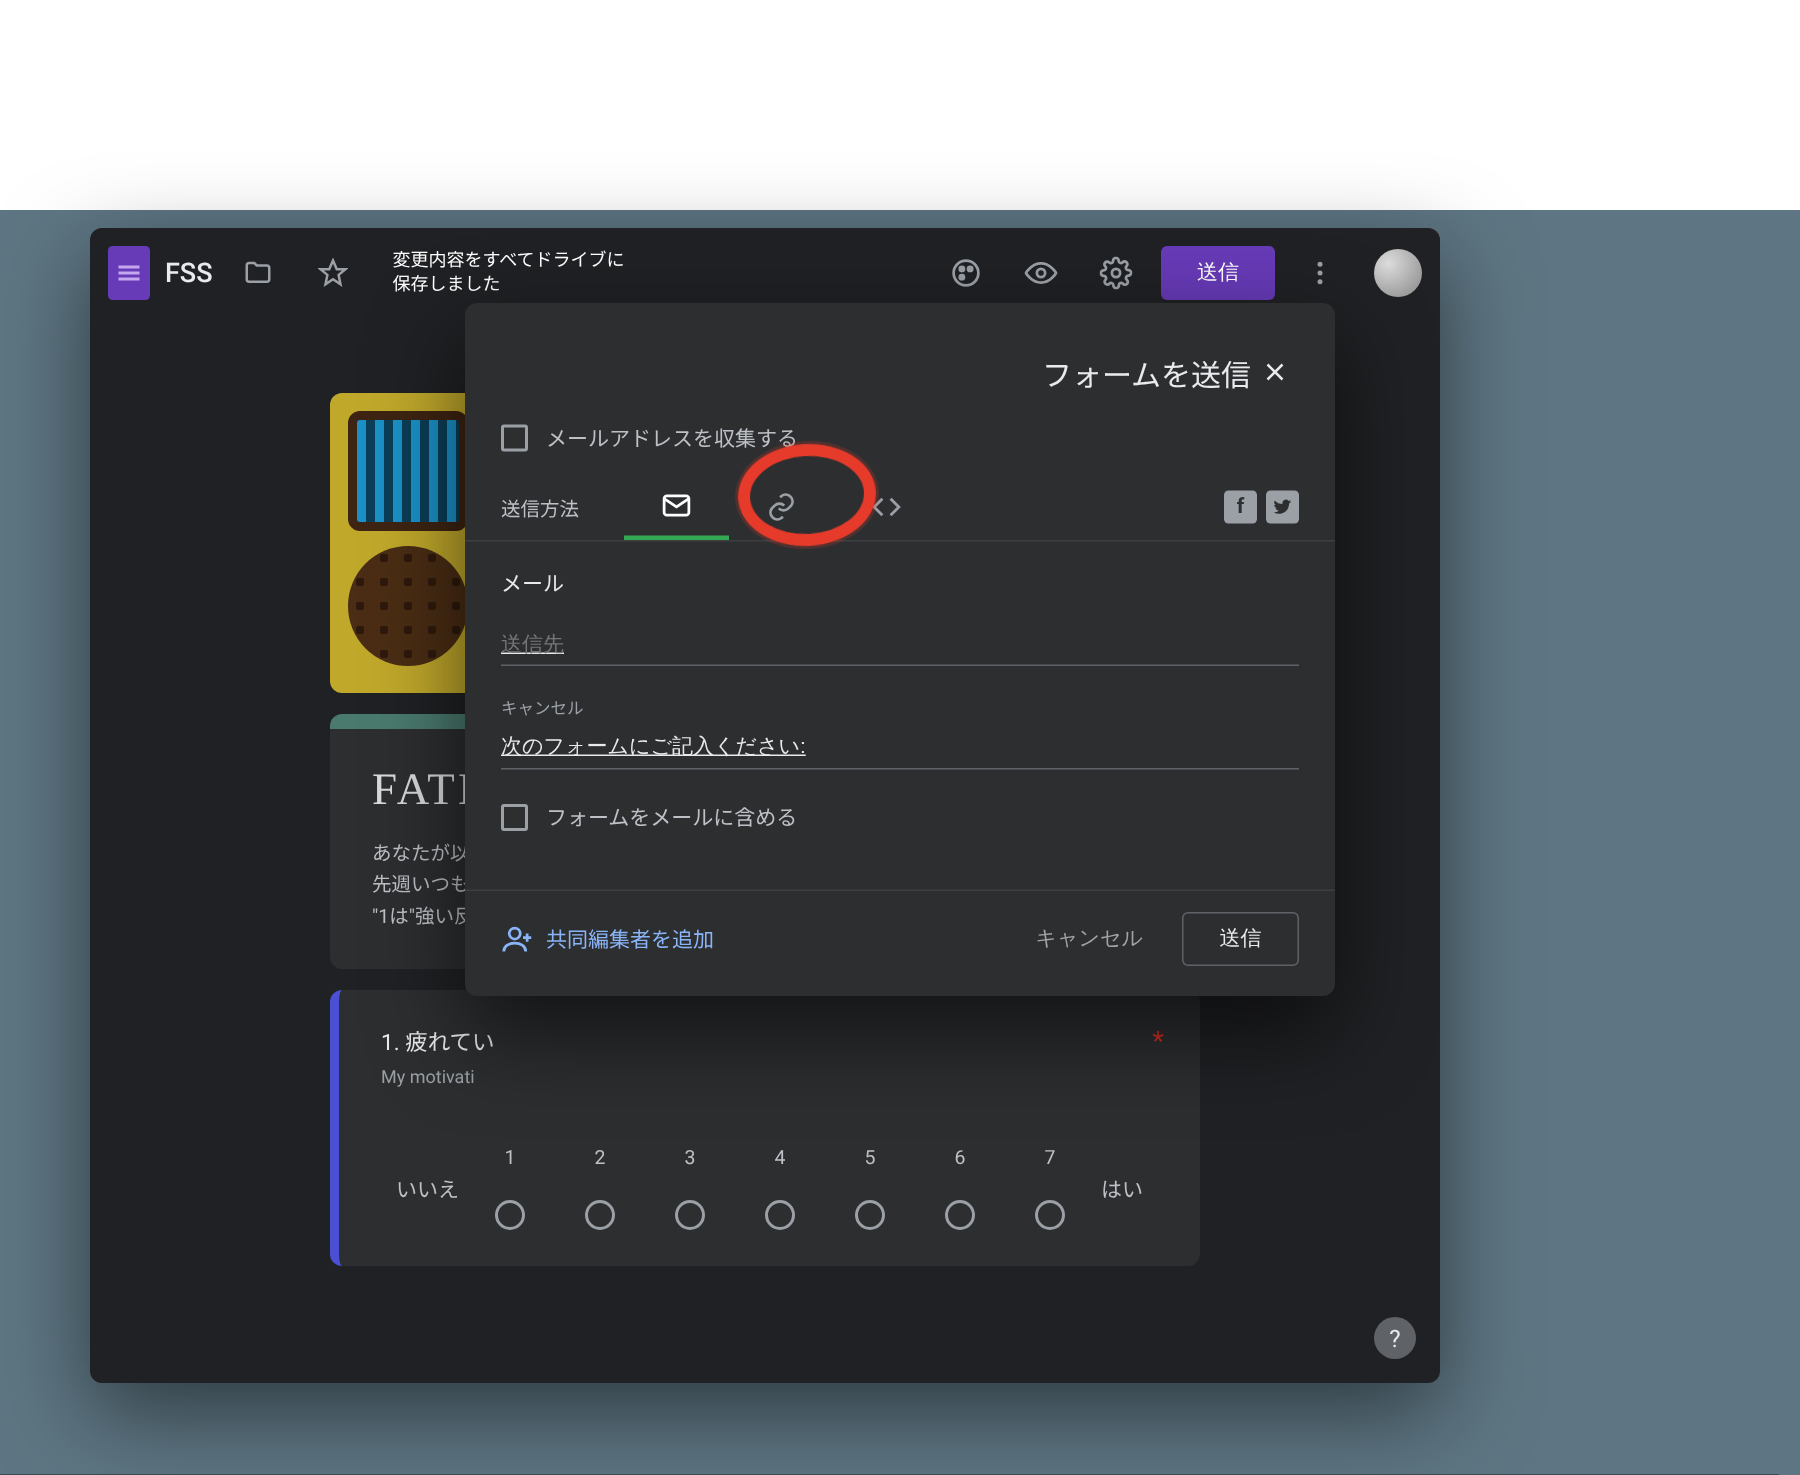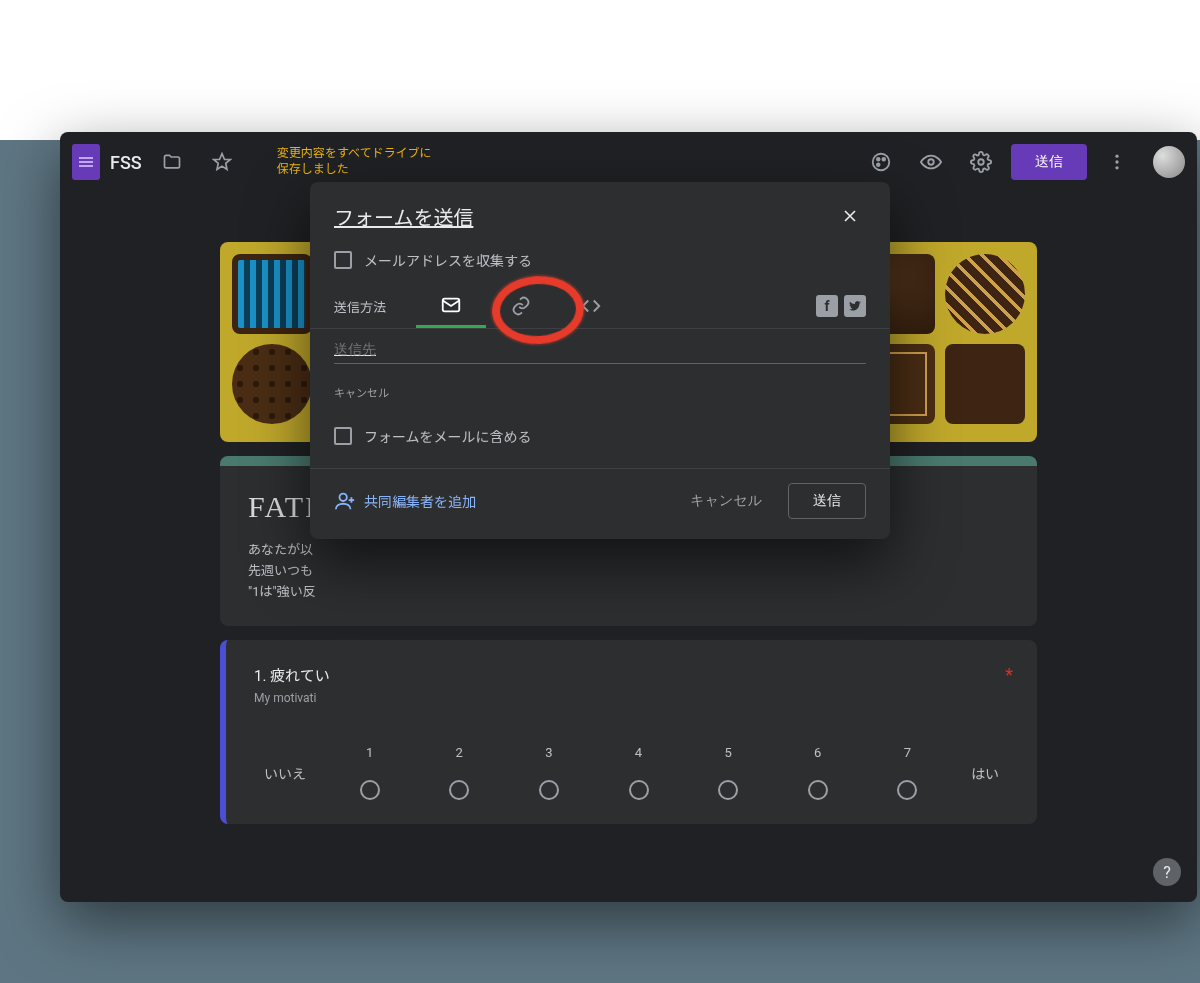--- a/index.html
+++ b/index.html
@@ -13,22 +13,22 @@
   color: #e8eaed;
 }
 .top-gray-area {
   width: 1200px;
   height: 140px;
   background: #fff;
 }
 .app-frame {
   position: absolute;
   left: 60px;
-  top: 132px;
-  width: 1137px;
+  top: 152px;
+  width: 900px;
   height: 770px;
   background: #202124;
   border-radius: 8px;
   box-shadow: 0 20px 60px rgba(0,0,0,0.5);
   overflow: hidden;
 }
 .app-header {
   display: flex;
   align-items: center;
   height: 60px;
@@ -52,22 +52,22 @@
   font-weight: 500;
   color: #e8eaed;
 }
 .header-icon {
   width: 40px; height:40px; border-radius:50%;
   display:flex; align-items:center; justify-content:center;
   color:#9aa0a6; cursor:pointer;
 }
 .save-status {
   font-size: 12px;
-  color: #eab308;
-  margin-left: 25px;
+  color: #ffffff;
+  margin-left: 10px;
   line-height: 1.3;
 }
 .header-spacer { flex:1; }
 .send-button {
   background: #673ab7;
   color: #fff;
   border:none;
   height: 36px;
   padding: 0 24px;
   border-radius: 4px;
@@ -175,23 +175,22 @@
   position:absolute;
   left: 250px;
   top: 50px;
   width: 580px;
   background:#2d2e30;
   border-radius: 8px;
   box-shadow: 0 24px 60px rgba(0,0,0,0.6);
   padding: 0;
 }
 .modal-header {
-  display:flex; justify-content:space-between; align-items:center;
-  padding: 18px 24px 10px 24px;
-  text-decoration: underline;
+  display:flex; justify-content:flex-end; align-items:center;
+  padding: 30px 24px 10px 24px;
 }
 .modal-title { font-size:20px; color:#e8eaed; }
 .modal-close { color:#e8eaed; cursor:pointer; width:32px; height:32px; display:flex; align-items:center; justify-content:center; border-radius:50%; }
 .checkbox-row { display:flex; align-items:center; gap:12px; padding: 8px 24px 14px 24px; }
 .chk { width:18px; height:18px; border:2px solid #9aa0a6; border-radius:2px; cursor:pointer; }
 .chk-label { font-size:14px; color:#bdc1c6; }
 .tabs-row {
   display:flex; align-items:center; padding: 0 24px;
   border-bottom: 1px solid #3c4043;
   gap: 0;
@@ -207,21 +206,21 @@
 .section-title { font-size:14px; color:#e8eaed; padding: 18px 24px 10px 24px; }
 .input-group { padding: 6px 24px 14px 24px; }
 .input-label { font-size:11px; color:#9aa0a6; margin-bottom:4px; }
 .input-control {
   width:100%; background:transparent; border:none; border-bottom:1px solid #5f6368;
   color:#e8eaed; font-size:14px; padding:6px 0;text-decoration:underline;
 }
 .modal-footer {
   display:flex; align-items:center; padding: 14px 24px 20px 24px; gap:14px;
   border-top: 1px solid #3c4043;
-  margin-top: 8px;
+  margin-top: 24px;
 }
 .footer-spacer{ flex:1; }
 .add-collab {
   display:flex; align-items:center; gap:8px; color:#8ab4f8; font-size:14px; cursor:pointer;
 }
 .btn-text {
   background:none; border:none; color:#a3a3a3; font-size:14px; padding:8px 12px; cursor:pointer; border-radius:4px;
 }
 .btn-outline {
   background:none; border:1px solid #5f6368; color:#e8eaed; font-size:14px;
@@ -415,28 +414,30 @@
       <div class="social-icons">
         <div class="social-icon">f</div>
         <div class="social-icon">
           <svg width="14" height="14" viewBox="0 0 24 24" fill="currentColor">
               <path d="M22 5.9a8 8 0 0 1-2.3.6A4 4 0 0 0 21.4 4a8 8 0 0 1-2.5 1 4 4 0 0 0-6.9 3.6A11.4 11.4 0 0 1 3.2 4.5a4 4 0 0 0 1.2 5.3 4 4 0 0 1-1.8-.5v.1a4 4 0 0 0 3.2 3.9 4 4 0 0 1-1.8.1 4 4 0 0 0 3.7 2.8A8 8 0 0 1 2 18a11.3 11.3 0 0 0 6.1 1.8c7.4 0 11.4-6.1 11.4-11.4v-.5A8 8 0 0 0 22 5.9z"></path>
             </svg>
         </div>
       </div>
     </div>
 
+    <div class="section-title">メール</div>
 
     <div class="input-group">
       <input class="input-control" placeholder="送信先" style="">
     </div>
 
 
     <div class="input-group">
       <div class="input-label">キャンセル</div>
+      <input class="input-control" value="次のフォームにご記入ください:" style="">
     </div>
 
     <div class="checkbox-row">
       <div class="chk"></div>
       <div class="chk-label">フォームをメールに含める</div>
     </div>
 
     <div class="modal-footer">
       <div class="add-collab">
         <svg width="22" height="22" viewBox="0 0 24 24" fill="none" stroke="#8ab4f8" stroke-width="2">

